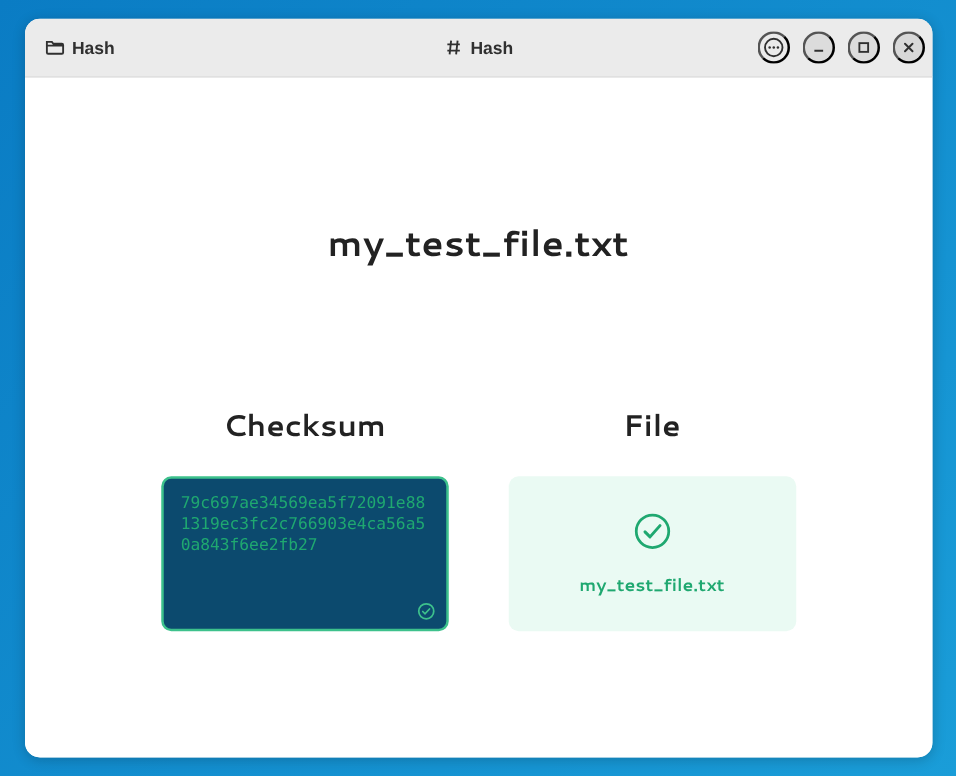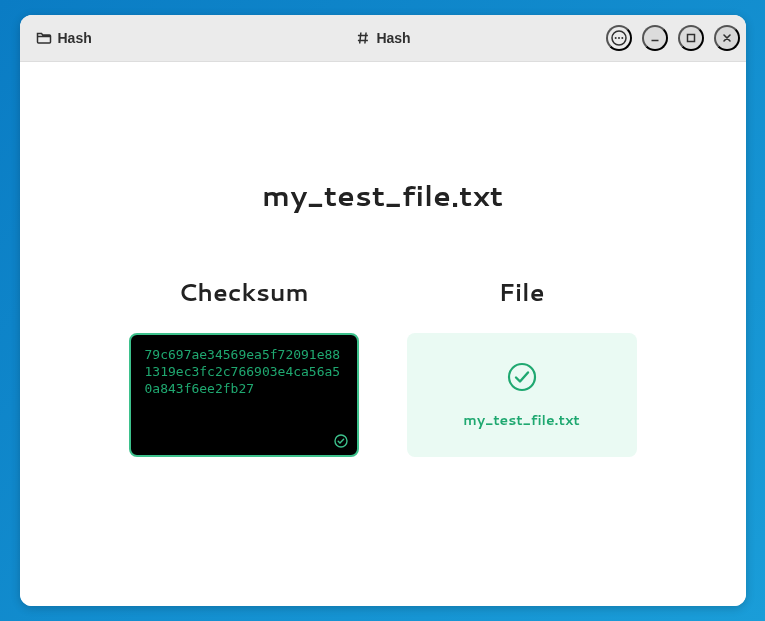--- a/index.html
+++ b/index.html
@@ -107,24 +107,25 @@
       gap: 48px;
     }
     .panel {
       width: 230px;
     }
     .panel-title {
       font-size: 24px;
       font-weight: 800;
       color: #222;
       margin-bottom: 24px;
+      margin-top: 48px;
     }
     .checksum-box {
       border: 2px solid #3dc18c;
-      background: #000000;
+      background: #0c4a6e;
       border-radius: 8px;
       padding: 12px 14px;
       height: 124px;
       position: relative;
       text-align: left;
       margin-top: 10px;
     }
     .checksum-text {
       font-family: 'DejaVu Sans Mono', monospace;
       font-size: 13px;

